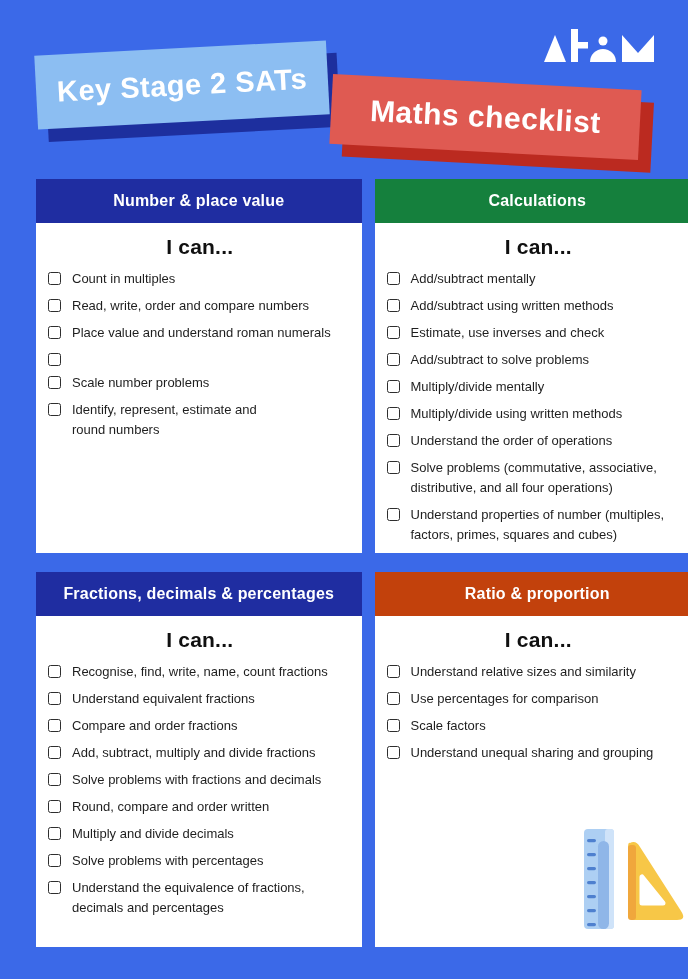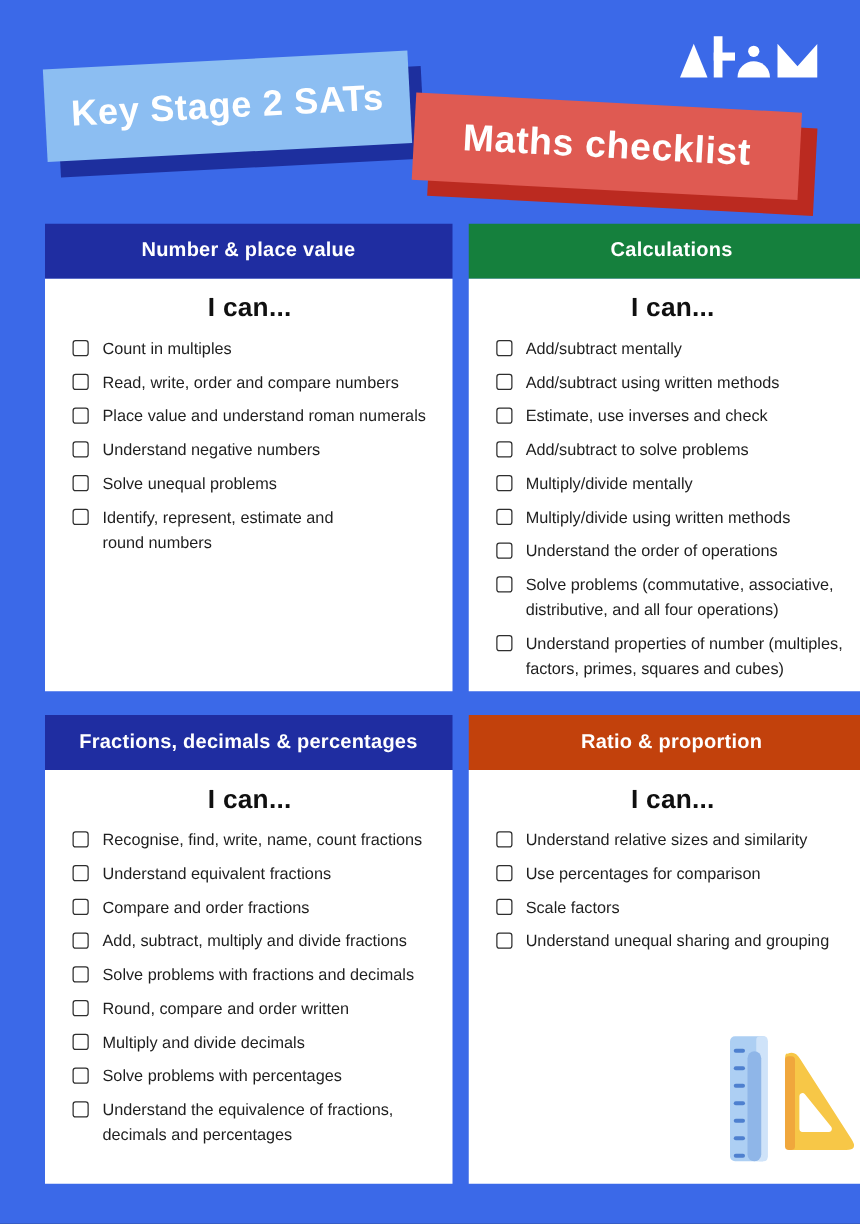--- a/index.html
+++ b/index.html
@@ -41,21 +41,21 @@
     color:#fff;font-size:16px;font-weight:700;letter-spacing:.2px;
   }
   .panel-body{
     background:#fff;flex:1;position:relative;padding:6px 8px 0 10px;
     box-sizing:border-box;overflow:hidden;
   }
   .ican{
     margin:6px 0 10px;text-align:center;font-size:21px;font-weight:700;
     color:#101010;letter-spacing:.2px;
   }
-  ul.items{list-style:none;margin:10px;padding:0;}
+  ul.items{list-style:none;margin:0;padding:0;}
   .item{display:flex;align-items:flex-start;margin-bottom:7px;}
   .checkbox{
     flex:0 0 13px;width:13px;height:13px;margin:3px 11px 0 2px;
     border:1.6px solid #2E2E2E;border-radius:2.5px;background:#fff;box-sizing:border-box;
   }
   .item-label{
     font-size:13px;line-height:20px;color:#1E1E1E;white-space:pre-line;
   }
   .illustration{position:absolute;right:12px;bottom:14px;width:104px;height:106px;}
 </style>
@@ -110,26 +110,25 @@
     <span class="item-label">Read, write, order and compare numbers</span>
   </li>
 
   <li class="item">
     <span class="checkbox"></span>
     <span class="item-label">Place value and understand roman numerals</span>
   </li>
 
   <li class="item">
     <span class="checkbox"></span>
-    <span class="item-label">Understand negative numbers</span>
-  </li>
-
-  <li class="item">
-    <span class="checkbox"></span>
-    <span class="item-label">Solve unequal problems</span>
+  </li>
+
+  <li class="item">
+    <span class="checkbox"></span>
+    <span class="item-label">Scale number problems</span>
   </li>
 
   <li class="item">
     <span class="checkbox"></span>
     <span class="item-label">Identify, represent, estimate and
 round numbers</span>
   </li>
 </ul>
       </div>
     </section>

